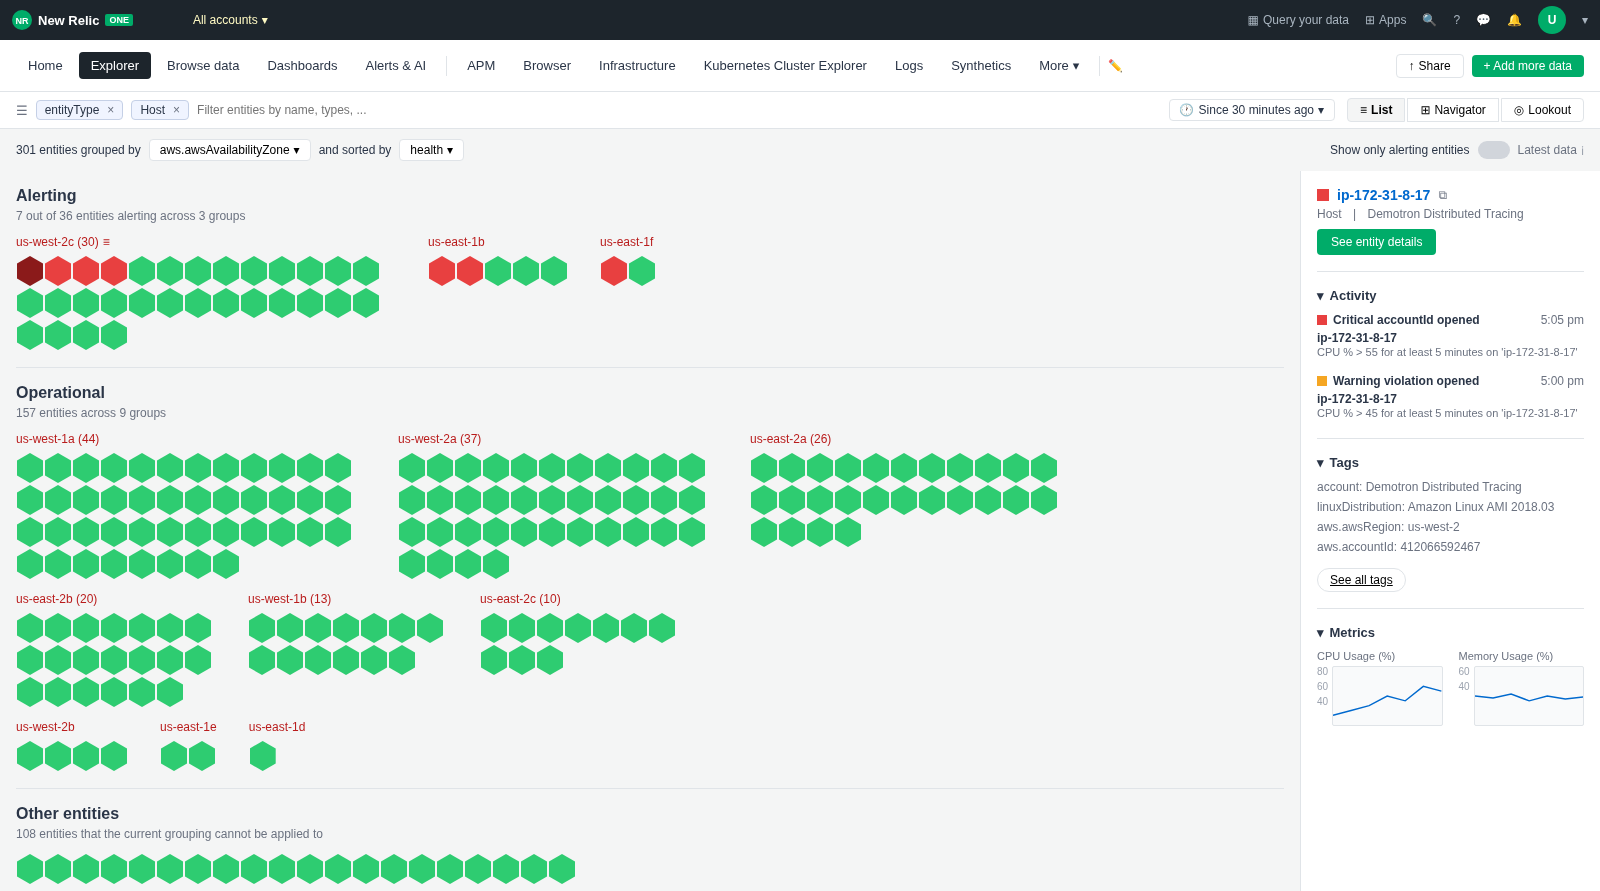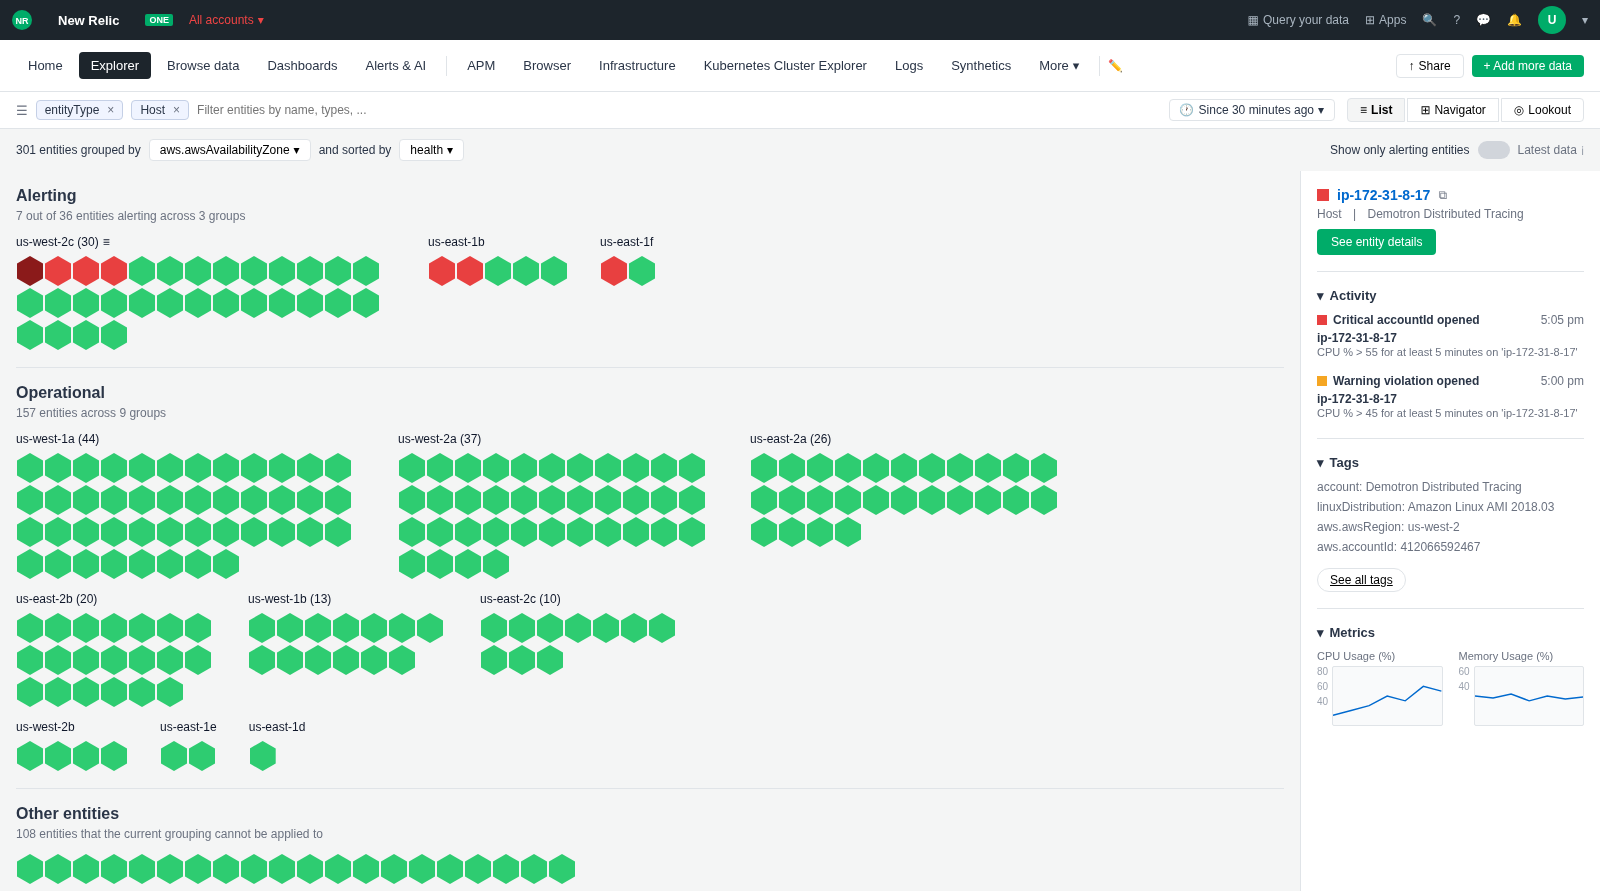--- a/index.html
+++ b/index.html
@@ -7,24 +7,24 @@
 
     
     .top-nav {
       background: #1d252c;
       display: flex;
       align-items: center;
       padding: 0 12px;
       height: 40px;
       gap: 16px;
     }
-    .logo-area { display: flex; align-items: center; gap: 26px; }
+    .logo-area { display: flex; align-items: center; gap: 6px; }
     .logo-text { color: #fff; font-size: 13px; font-weight: 600; }
     .logo-badge { background: #00ac69; color: #fff; font-size: 9px; font-weight: 700; padding: 1px 4px; border-radius: 2px; }
-    .accounts-selector { color: #ef4444; font-size: 12px; display: flex; align-items: center; gap: 4px; cursor: pointer; }
+    .accounts-selector { color: #fef9c3; font-size: 12px; display: flex; align-items: center; gap: 4px; cursor: pointer; margin-left: 44px; }
     .top-nav-right { margin-left: auto; display: flex; align-items: center; gap: 16px; }
     .top-nav-btn { color: #a8b4bf; font-size: 12px; display: flex; align-items: center; gap: 4px; cursor: pointer; background: none; border: none; }
     .user-avatar { width: 28px; height: 28px; border-radius: 50%; background: #00ac69; display: flex; align-items: center; justify-content: center; color: #fff; font-size: 12px; font-weight: 700; cursor: pointer; }
 
     
     .sec-nav {
       background: #fff;
       border-bottom: 1px solid #e0e4e8;
       display: flex;
       align-items: center;
@@ -73,21 +73,21 @@
     .latest-data { display: flex; align-items: center; gap: 4px; color: #6b7280; }
 
     
     .main-layout { display: flex; height: calc(100vh - 140px); overflow: hidden; }
     .content-area { flex: 1; overflow-y: auto; padding: 16px; }
     .right-panel { width: 300px; background: #fff; border-left: 1px solid #e0e4e8; overflow-y: auto; padding: 16px; flex-shrink: 0; }
 
     
     .section-title { font-size: 16px; font-weight: 600; color: #2a3547; margin-bottom: 4px; }
     .section-subtitle { font-size: 12px; color: #6b7280; margin-bottom: 12px; }
-    .group-title { font-size: 12px; color: #0f172a; margin-bottom: 6px; display: flex; align-items: center; gap: 4px; }
+    .group-title { font-size: 12px; color: #b91c1c; margin-bottom: 6px; display: flex; align-items: center; gap: 4px; }
     .section-divider { border: none; border-top: 1px solid #e0e4e8; margin: 16px 0; }
 
     
     .hex-section { margin-bottom: 16px; }
     .groups-row { display: flex; gap: 32px; flex-wrap: wrap; margin-bottom: 12px; }
     .hex-group { display: flex; flex-direction: column; }
     .hex-grid { display: flex; flex-wrap: wrap; max-width: 380px; }
     .hex {
       width: 26px;
       height: 30px;

